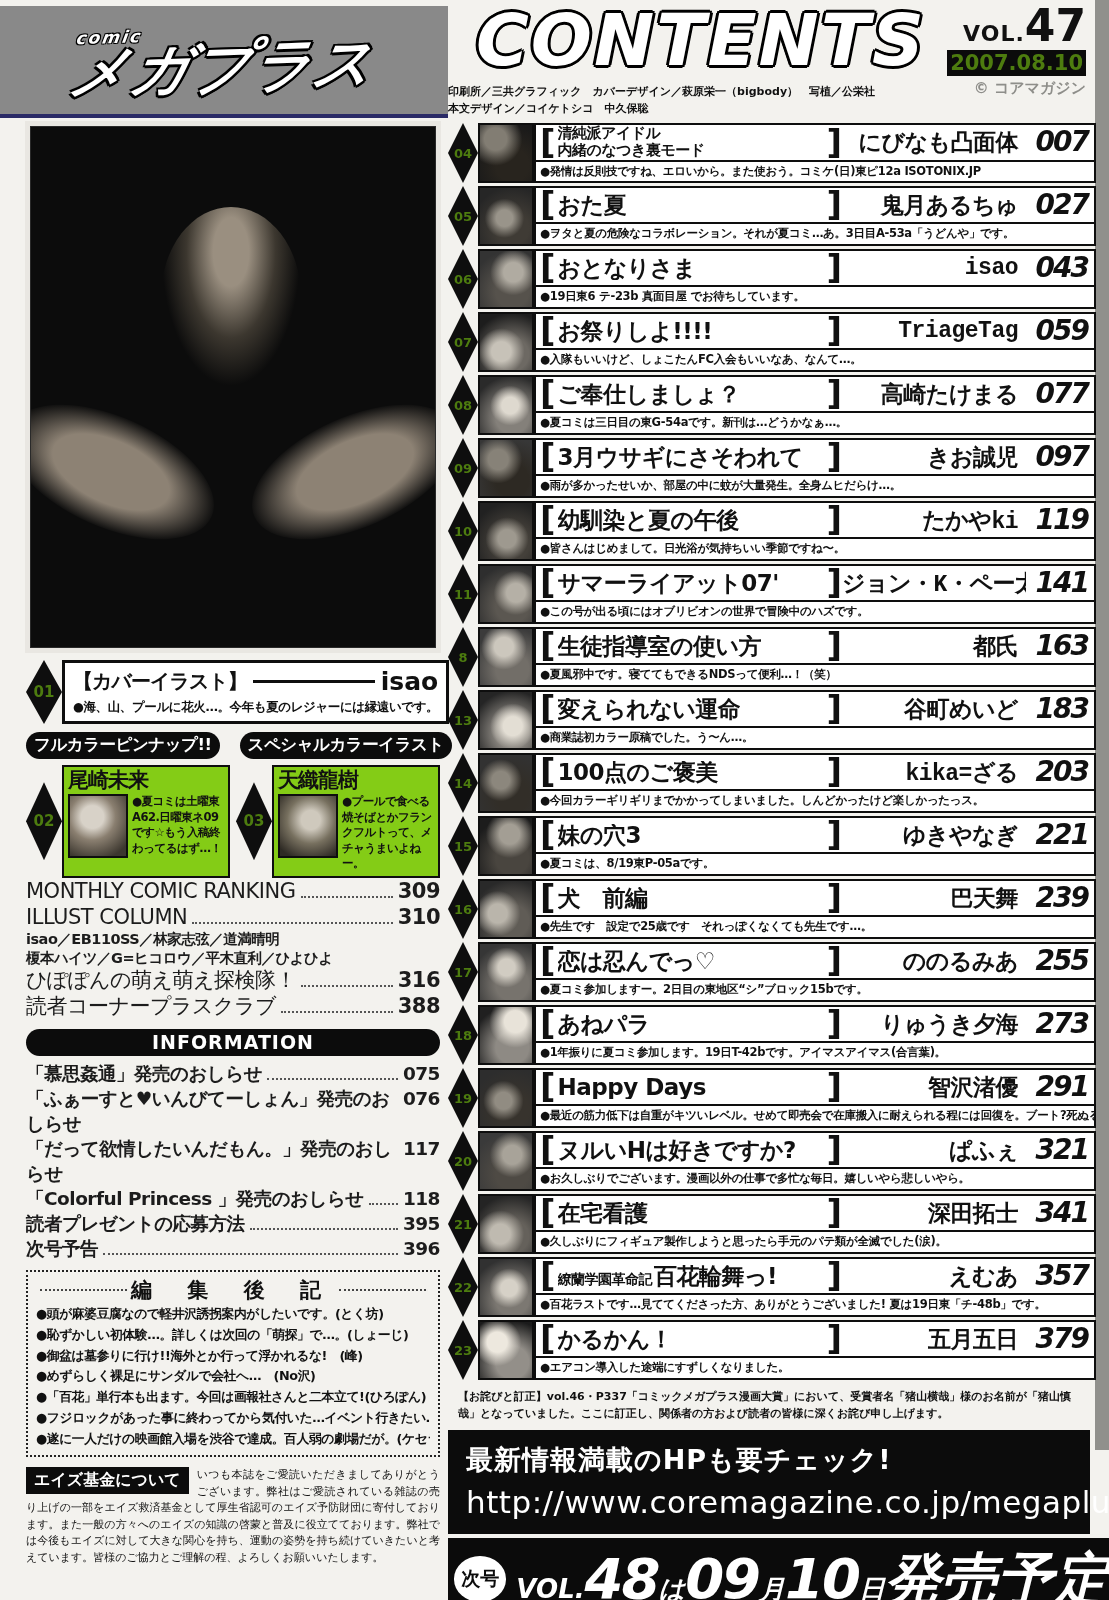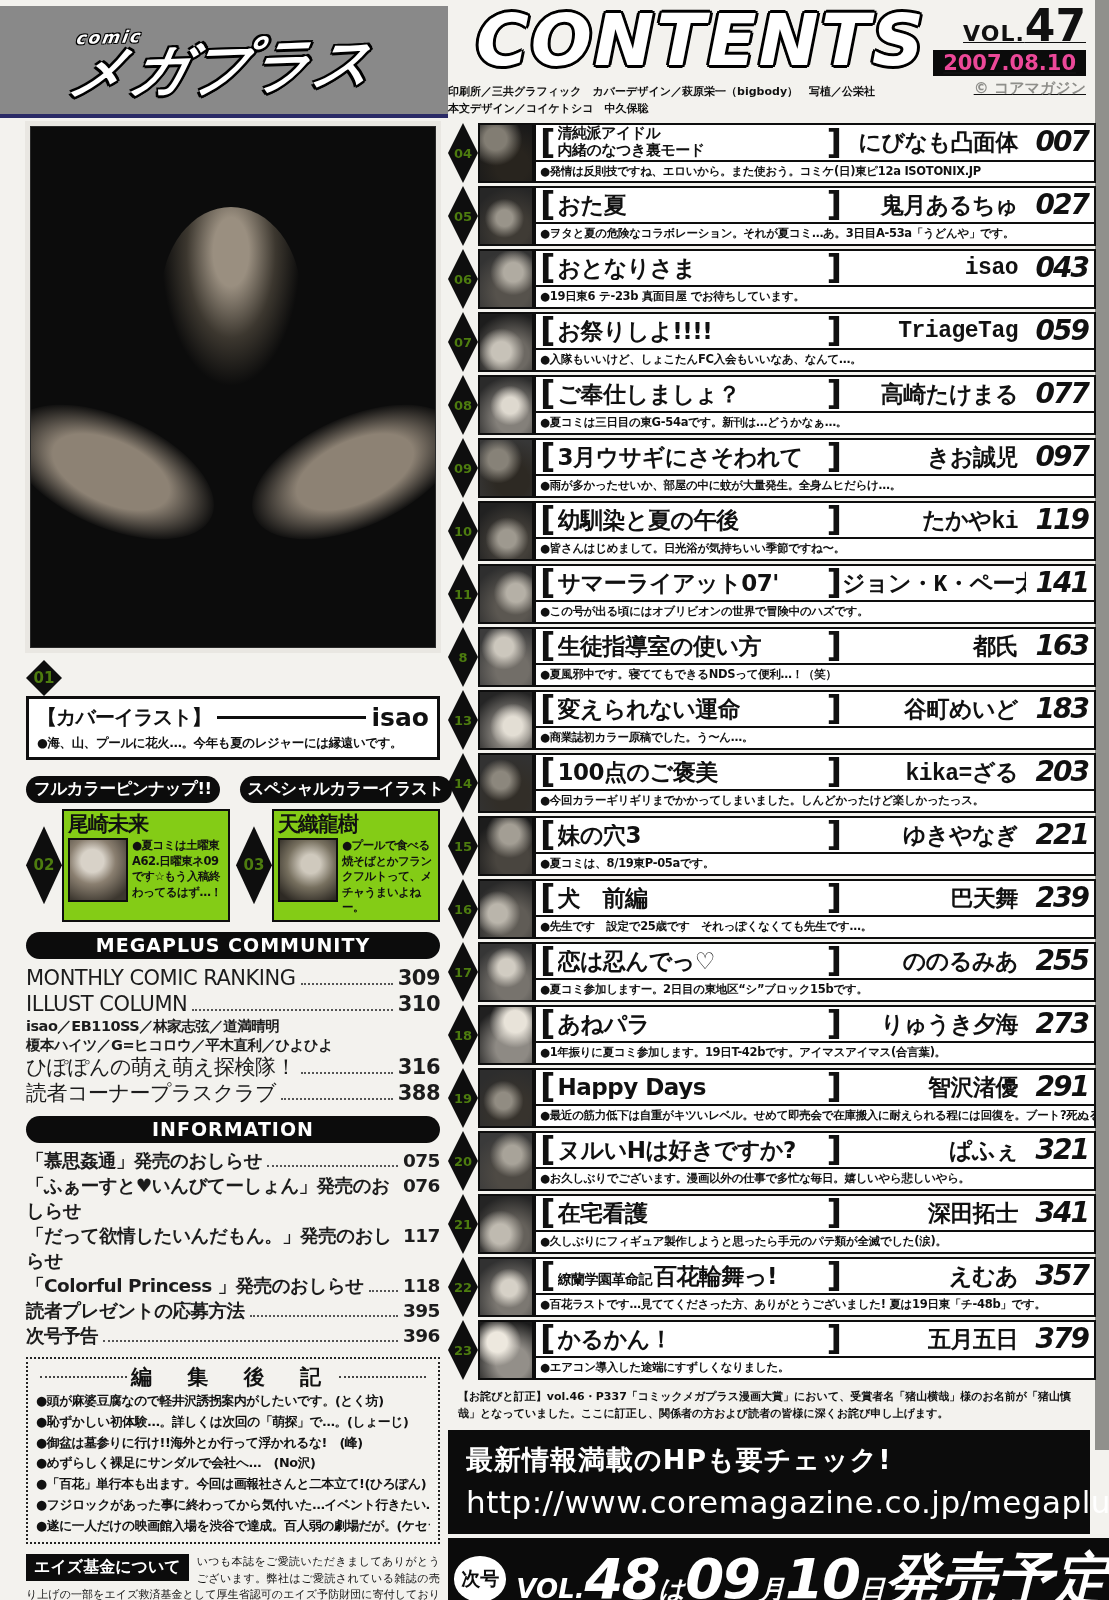--- a/index.html
+++ b/index.html
@@ -18,25 +18,25 @@
   .logo-main{display:block;color:#fff;font-weight:800;font-style:italic;font-size:58px;letter-spacing:1px;
              text-shadow:2px 2px 0 #000,-2px -2px 0 #000,2px -2px 0 #000,-2px 2px 0 #000,0 3px 0 #000,3px 0 0 #000;}
 
   
   .right-col{position:absolute;left:448px;top:4px;width:661px;z-index:1;}
   .r-header{width:648px;}
   .r-header-top{display:flex;align-items:flex-start;margin-left:24px;}
   .contents-title{font-size:72px;font-weight:800;font-style:italic;color:#fff;line-height:1;
                   letter-spacing:2px;padding-left:4px;
                   text-shadow:2px 2px 0 #000,-2px -2px 0 #000,2px -2px 0 #000,-2px 2px 0 #000,0 3px 0 #000,3px 0 0 #000,0 -3px 0 #000,-3px 0 0 #000;}
-  .vol-block{margin-left:auto;text-align:right;padding-right:10px;text-decoration:underline;}
+  .vol-block{margin-left:auto;text-align:right;padding-right:10px;}
   .vol-line{font-weight:800;line-height:1;}
   .vol-label{font-size:22px;letter-spacing:1px;}
   .vol-num{font-size:44px;}
-  .date-box{background:#0b0b0b;color:#ec4899;font-weight:800;font-size:21px;padding:1px 10px;margin-top:2px;}
+  .date-box{background:#0b0b0b;color:#4d7c0f;font-weight:800;font-size:21px;padding:1px 3px;margin-top:2px;}
   .copyright{color:#8e8e8a;font-weight:700;font-size:15px;margin-top:3px;}
   .credits{font-size:11px;font-weight:700;line-height:1.5;margin-top:-14px;width:470px;}
 
   
   #toc-rows{margin-top:6px;}
   .toc-row{display:flex;width:648px;height:60px;margin-bottom:3px;align-items:stretch;}
   .dia{width:30px;flex:0 0 30px;display:flex;align-items:center;justify-content:center;
        background:#0e0e0e;clip-path:polygon(50% 0,100% 50%,50% 100%,0 50%);}
   .dia span{color:#4d7c0f;font-weight:800;font-size:13px;}
   .thumb{flex:0 0 52px;width:52px;height:56px;align-self:center;border:2px solid #0e0e0e;background:#555;}
@@ -72,21 +72,21 @@
   .left-col{position:absolute;left:26px;top:120px;width:414px;z-index:1;}
   .cover-art{height:520px;margin:6px 4px 12px;background:#0c0c0c;border:1px solid #2a2a2a;
              outline:5px solid #e9e7e2;position:relative;overflow:hidden;}
   .cov-a{position:absolute;left:130px;top:80px;width:140px;height:180px;border-radius:50%;
          background:radial-gradient(ellipse at 50% 25%,#9a8f80 0 18%,#3c372f 45%,rgba(0,0,0,0) 70%);}
   .cov-b{position:absolute;left:-30px;top:290px;width:220px;height:110px;border-radius:50%;transform:rotate(24deg);
          background:radial-gradient(ellipse,#8d8274 0 40%,rgba(0,0,0,0) 72%);}
   .cov-c{position:absolute;right:-30px;top:290px;width:220px;height:110px;border-radius:50%;transform:rotate(-24deg);
          background:radial-gradient(ellipse,#8d8274 0 40%,rgba(0,0,0,0) 72%);}
 
-  .sec-01{display:flex;align-items:stretch;margin:0 0 16px;flex-direction:column;}
+  .sec-01{display:flex;align-items:stretch;margin:0 0 8px;}
   .dia-left{width:36px;flex:0 0 36px;clip-path:polygon(50% 0,100% 50%,50% 100%,0 50%);}
   .dia-left span{font-size:15px;}
   .box-01{flex:1;border:3px solid #0e0e0e;background:#fff;padding:4px 8px 5px;}
   .b01-top{display:flex;align-items:center;}
   .b01-label{font-weight:800;font-size:20px;letter-spacing:-1px;}
   .b01-rule{flex:1;border-top:3px solid #0e0e0e;margin:0 6px;}
   .b01-artist{font-weight:800;font-size:25px;}
   .b01-comment{font-size:12.5px;font-weight:700;margin-top:3px;letter-spacing:-.4px;white-space:nowrap;overflow:hidden;}
 
   .pill-row{display:flex;gap:20px;margin-bottom:6px;}
@@ -544,21 +544,20 @@
         <div class="duo-box">
           <div class="duo-artist">天織龍樹</div>
           <div class="duo-body">
             <div class="duo-thumb t-b"></div>
             <div class="duo-comment">●プールで食べる焼そばとかフランクフルトって、メチャうまいよねー。</div>
           </div>
         </div>
       </div>
     </div>
 
-    <div class="pill wide">MEGAPLUS COMMUNITY</div>
     <div id="community-list">
         <div class="leader-item">
     <span class="li-label">MONTHLY COMIC RANKING</span>
     <span class="li-dots"></span>
     <span class="li-page">309</span>
   </div>
         <div class="leader-item">
     <span class="li-label">ILLUST COLUMN</span>
     <span class="li-dots"></span>
     <span class="li-page">310</span>

